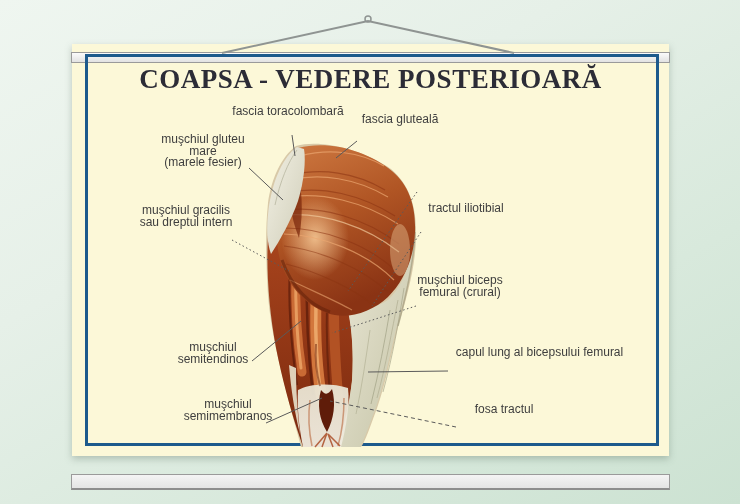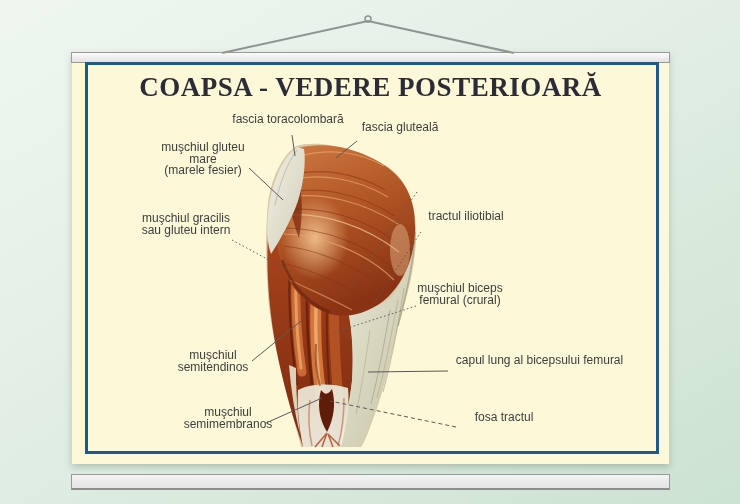--- a/index.html
+++ b/index.html
@@ -1,19 +1,19 @@
 <!DOCTYPE html>
 <html><head>
 <meta charset="utf-8">
 <style>
   html,body{margin:0;padding:0;width:740px;height:504px;overflow:hidden;
     font-family:"Liberation Sans",sans-serif;}
   .stage{position:relative;width:740px;height:504px;
     background:linear-gradient(150deg,#eff6f0 0%,#e6f0e8 35%,#d8e9dc 70%,#cce2d2 100%);}
-  .poster{position:absolute;left:72px;top:52px;width:597px;height:412px;
+  .poster{position:absolute;left:72px;top:44px;width:597px;height:412px;
     background:#fcf8d8;box-shadow:0 3px 7px rgba(90,110,95,.35);}
   .frame{position:absolute;left:13px;top:10px;width:568px;height:386px;
     border:3px solid #1d5a8c;}
   .rail{position:absolute;left:71px;width:599px;
     background:linear-gradient(#fbfbfb,#e2e2e2);
     border:1px solid #9a9a9a;box-sizing:border-box;}
   .rail-top{top:52px;height:11px;}
   .rail-bottom{top:474px;height:16px;border-bottom:2px solid #8d8d8d;
     background:linear-gradient(#f4f4f4,#e4e4e4);}
   .title{position:absolute;left:0;top:20px;width:597px;text-align:center;
@@ -34,21 +34,21 @@
     <div class="frame"></div>
     <div class="title">COAPSA - VEDERE POSTERIOARĂ</div>
 
     <div class="lbl c" style="left:160px;top:62px;width:112px;">fascia toracolombară</div>
     <div class="lbl l" style="left:288px;top:70px;width:80px;">fascia gluteală</div>
     <div class="lbl c" style="left:74px;top:90px;width:114px;">muşchiul gluteu
 mare
 (marele fesier)</div>
     <div class="lbl l" style="left:349px;top:159px;width:90px;">tractul iliotibial</div>
     <div class="lbl c" style="left:64px;top:161px;width:100px;">muşchiul gracilis
-sau gluteu intern</div>
+sau dreptul intern</div>
     <div class="lbl c" style="left:343px;top:231px;width:90px;">muşchiul biceps
 femural (crural)</div>
     <div class="lbl c" style="left:91px;top:298px;width:100px;">muşchiul
 semitendinos</div>
     <div class="lbl l" style="left:380px;top:303px;width:175px;">capul lung al bicepsului femural</div>
     <div class="lbl c" style="left:100px;top:355px;width:112px;">muşchiul
 semimembranos</div>
     <div class="lbl l" style="left:387px;top:360px;width:90px;">fosa tractul</div>
   </div>
 

